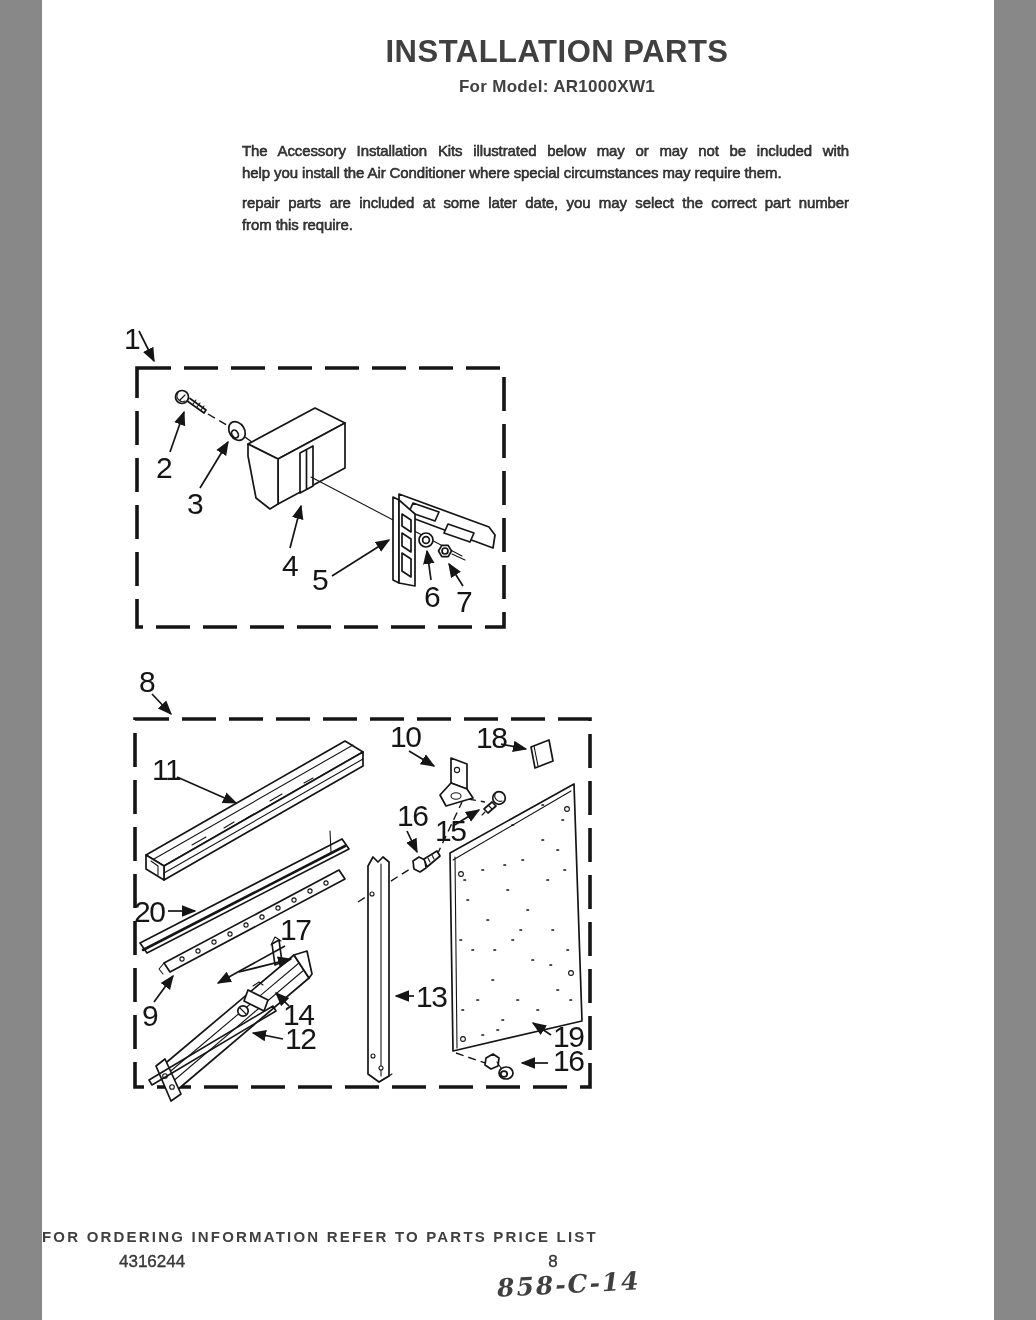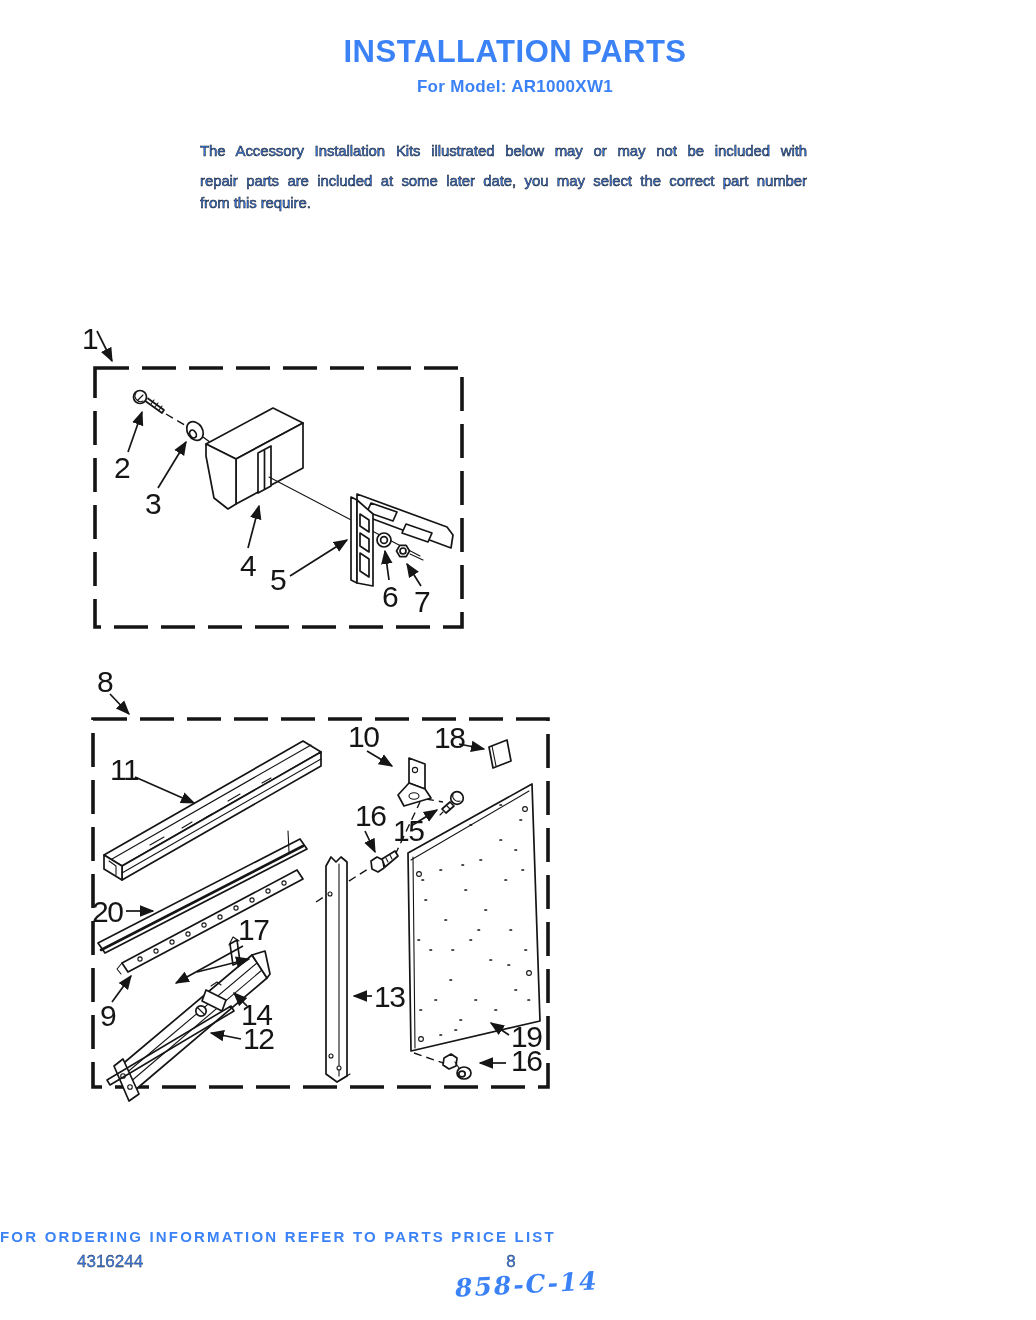--- a/index.html
+++ b/index.html
@@ -1,18 +1,18 @@
 <!DOCTYPE html>
 <html><head>
 <meta charset="utf-8">
 <style>
   html,body{margin:0;padding:0;background:#888;}
   .page{
-    position:relative;width:1036px;height:1320px;margin:0 auto;
-    background:#ffffff;color:#3b82f6;overflow:hidden;
+    position:relative;width:952px;height:1320px;margin:0 auto;
+    background:#ffffff;color:#404040;overflow:hidden;
     font-family:"Liberation Sans",sans-serif;
   }
   .hdr{position:absolute;left:0;top:34px;width:1030px;text-align:center;}
   .title{font-size:31px;font-weight:bold;letter-spacing:0.5px;}
   .model{margin-top:7px;font-size:17px;font-weight:bold;letter-spacing:0.3px;}
   .bodytext{
     position:absolute;left:200px;top:140px;width:607px;
     font-size:15px;line-height:22px;
     -webkit-text-stroke:0.5px #151515;letter-spacing:-0.1px;
   }
@@ -46,20 +46,21 @@
 <div class="page">
 
   <div class="hdr">
     <div class="title">INSTALLATION PARTS</div>
     <div class="model">For Model: AR1000XW1</div>
   </div>
 
   <div class="bodytext">
     <div class="para">
       <div class="jl">The Accessory Installation Kits illustrated below may or may not be included with</div>
+      <div class="ll">help you install the Air Conditioner where special circumstances may require them.</div>
     </div>
     <div class="para">
       <div class="jl">repair parts are included at some later date, you may select the correct part number</div>
       <div class="ll">from this require.</div>
     </div>
   </div>
 
   <svg class="diagram" width="1036" height="1320" viewBox="0 0 1036 1320">
     <defs>
       <marker id="ah" viewBox="0 0 10 10" refX="9" refY="5" markerWidth="8.5" markerHeight="8.5" orient="auto">

